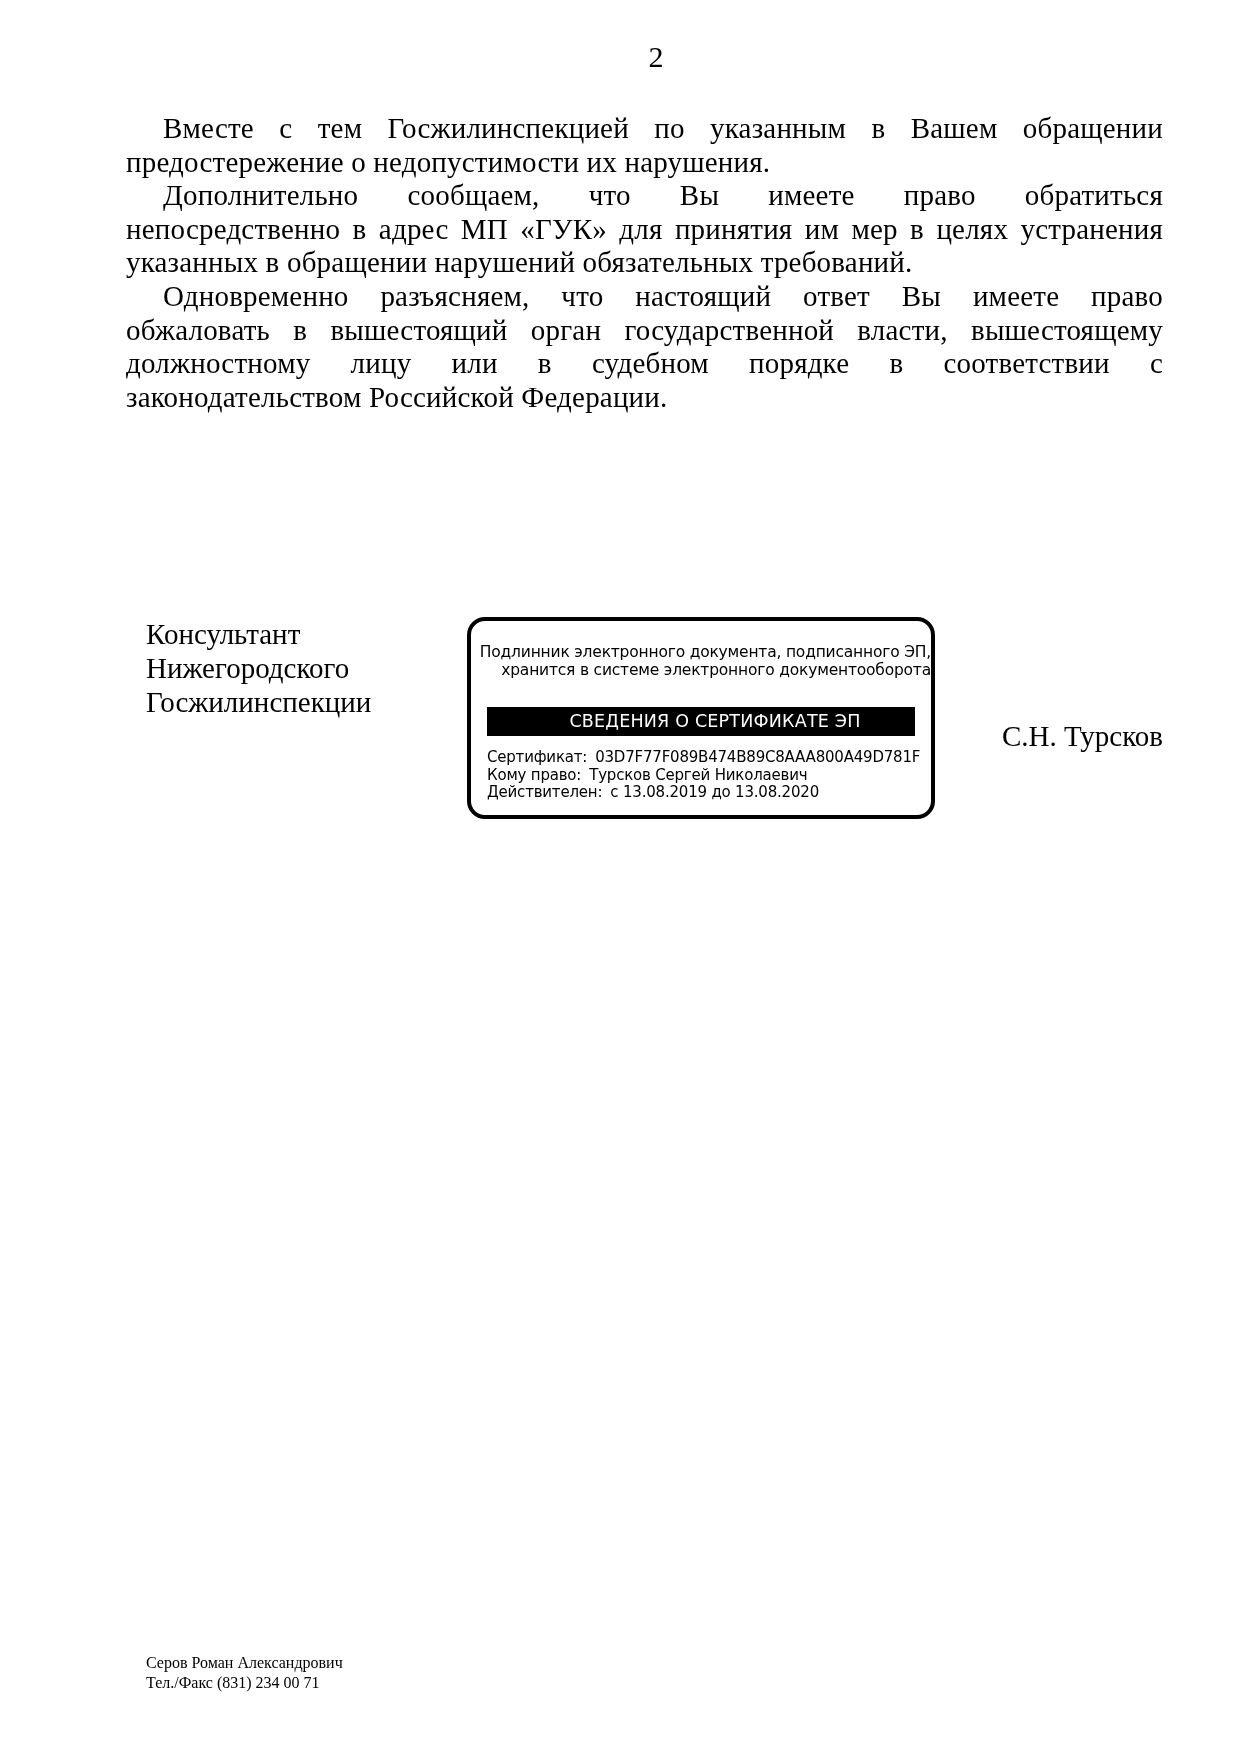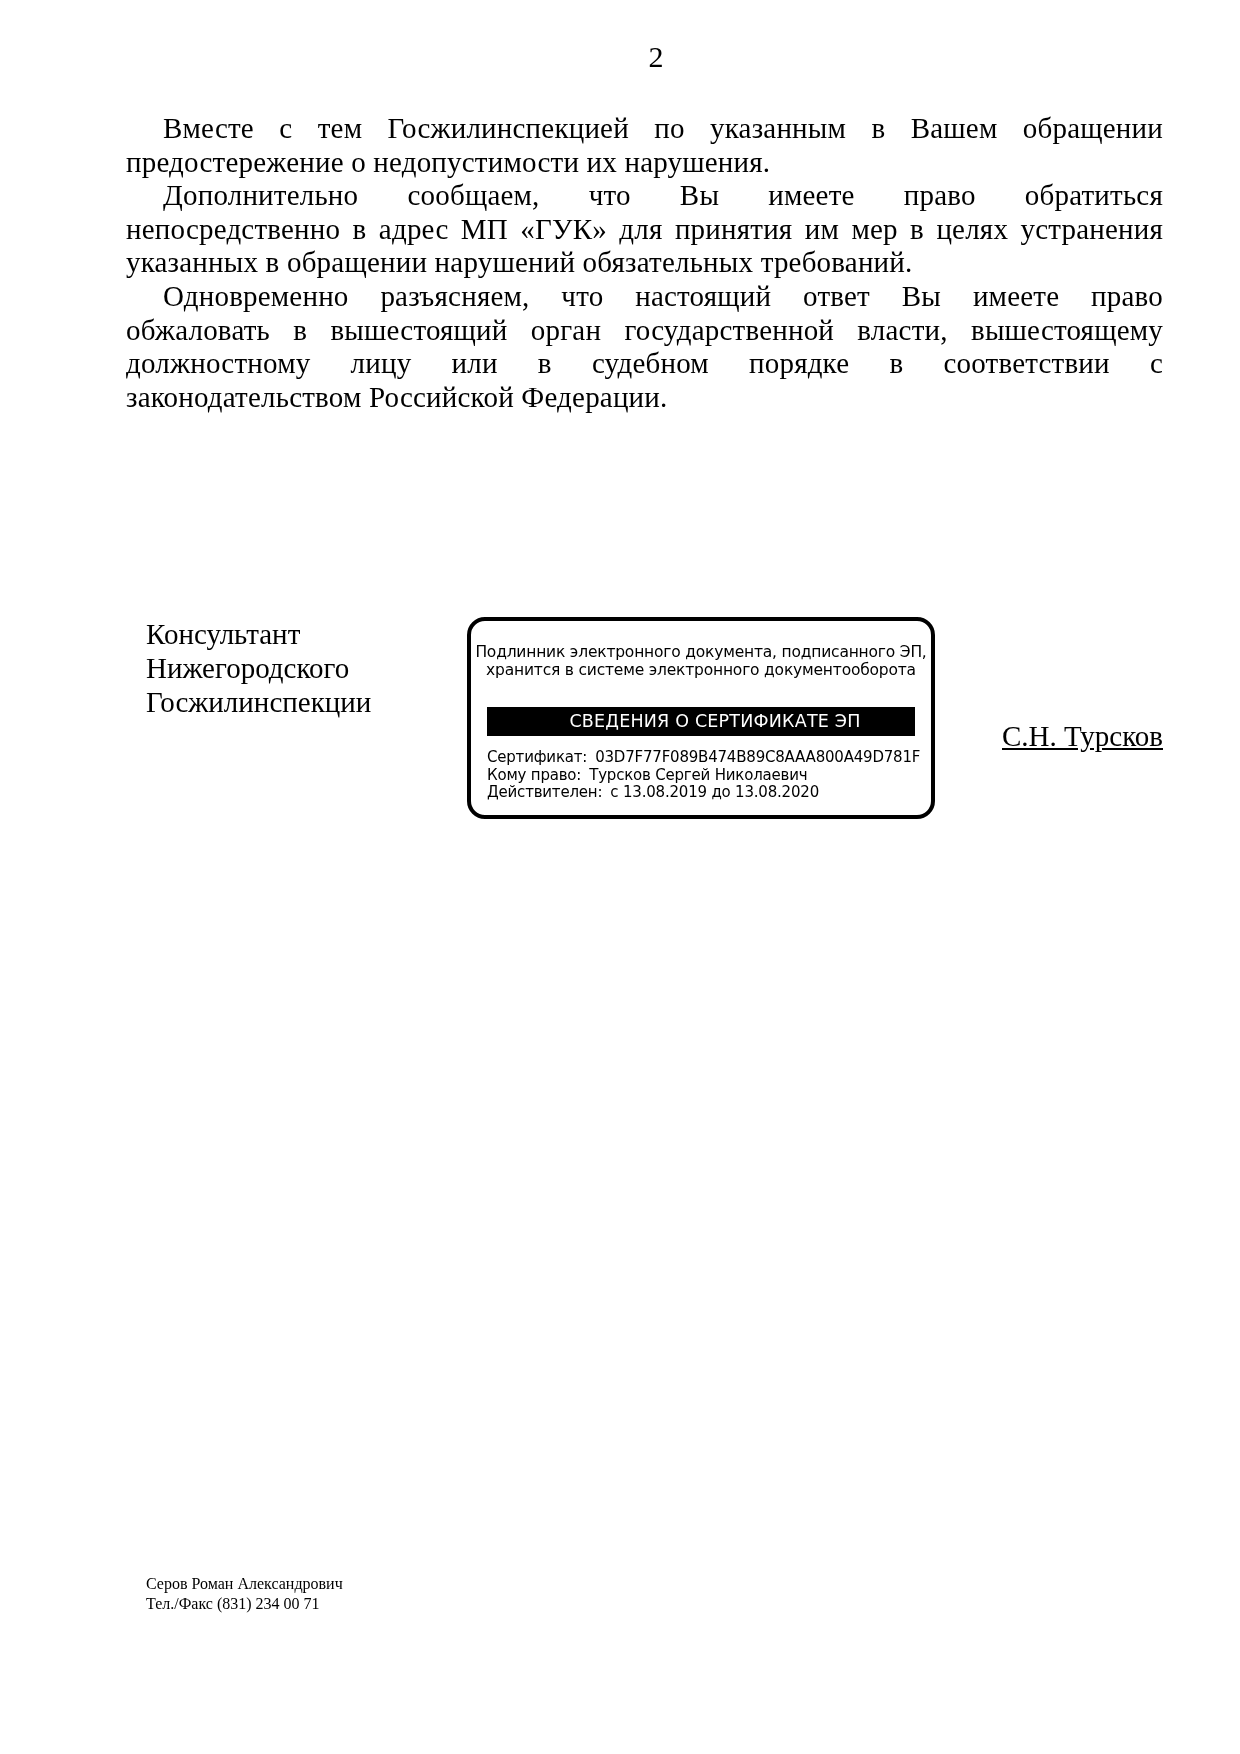--- a/index.html
+++ b/index.html
@@ -44,38 +44,37 @@
     line-height: 34px;
   }
   .signature-name {
     position: absolute;
     top: 719px;
     right: 77px;
     width: 280px;
     text-align: right;
     font-size: 29px;
     line-height: 34px;
-    text-decoration: underline;
   }
 
   .stamp {
     position: absolute;
     left: 467px;
     top: 617px;
     width: 468px;
     height: 202px;
     box-sizing: border-box;
     border: 4px solid #000000;
     border-radius: 18px;
     background: #ffffff;
     font-family: "DejaVu Sans", sans-serif;
   }
   .stamp-intro {
     margin-top: 22px;
-    text-align: center;
+    text-align: right;
     font-size: 15.5px;
     line-height: 18px;
     letter-spacing: -0.2px;
   }
   .stamp-bar {
     margin: 28px 16px 0 16px;
     height: 29px;
     background: #000000;
     color: #ffffff;
     text-align: center;
@@ -89,21 +88,21 @@
     font-size: 15px;
     line-height: 17.6px;
     letter-spacing: -0.2px;
     white-space: nowrap;
   }
   .stamp-cert .value { margin-left: 8px; }
 
   .footer {
     position: absolute;
     left: 146px;
-    top: 1574px;
+    top: 1653px;
     font-size: 16px;
     line-height: 20px;
   }
 </style>
 </head>
 <body>
 
 <div class="page">
 
   <div class="page-number">2</div>

